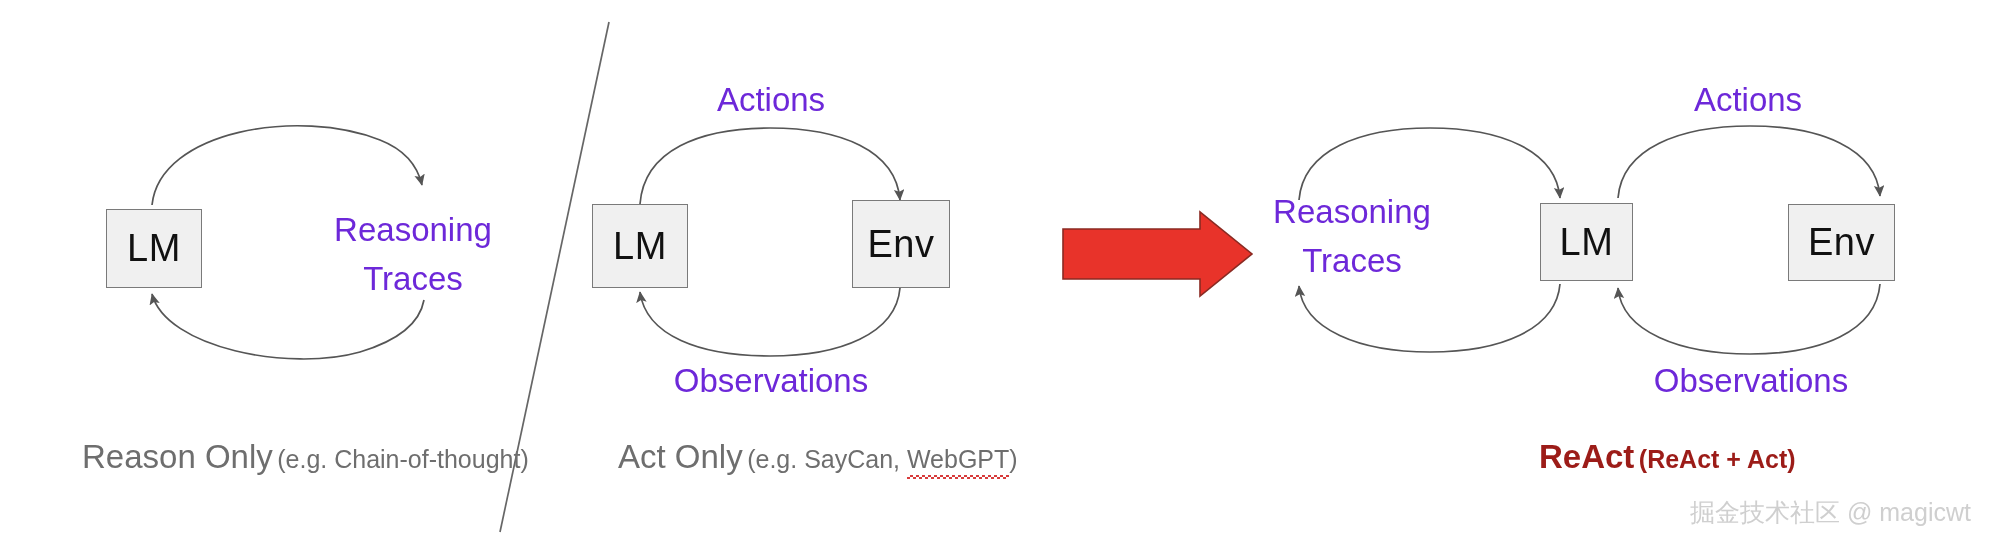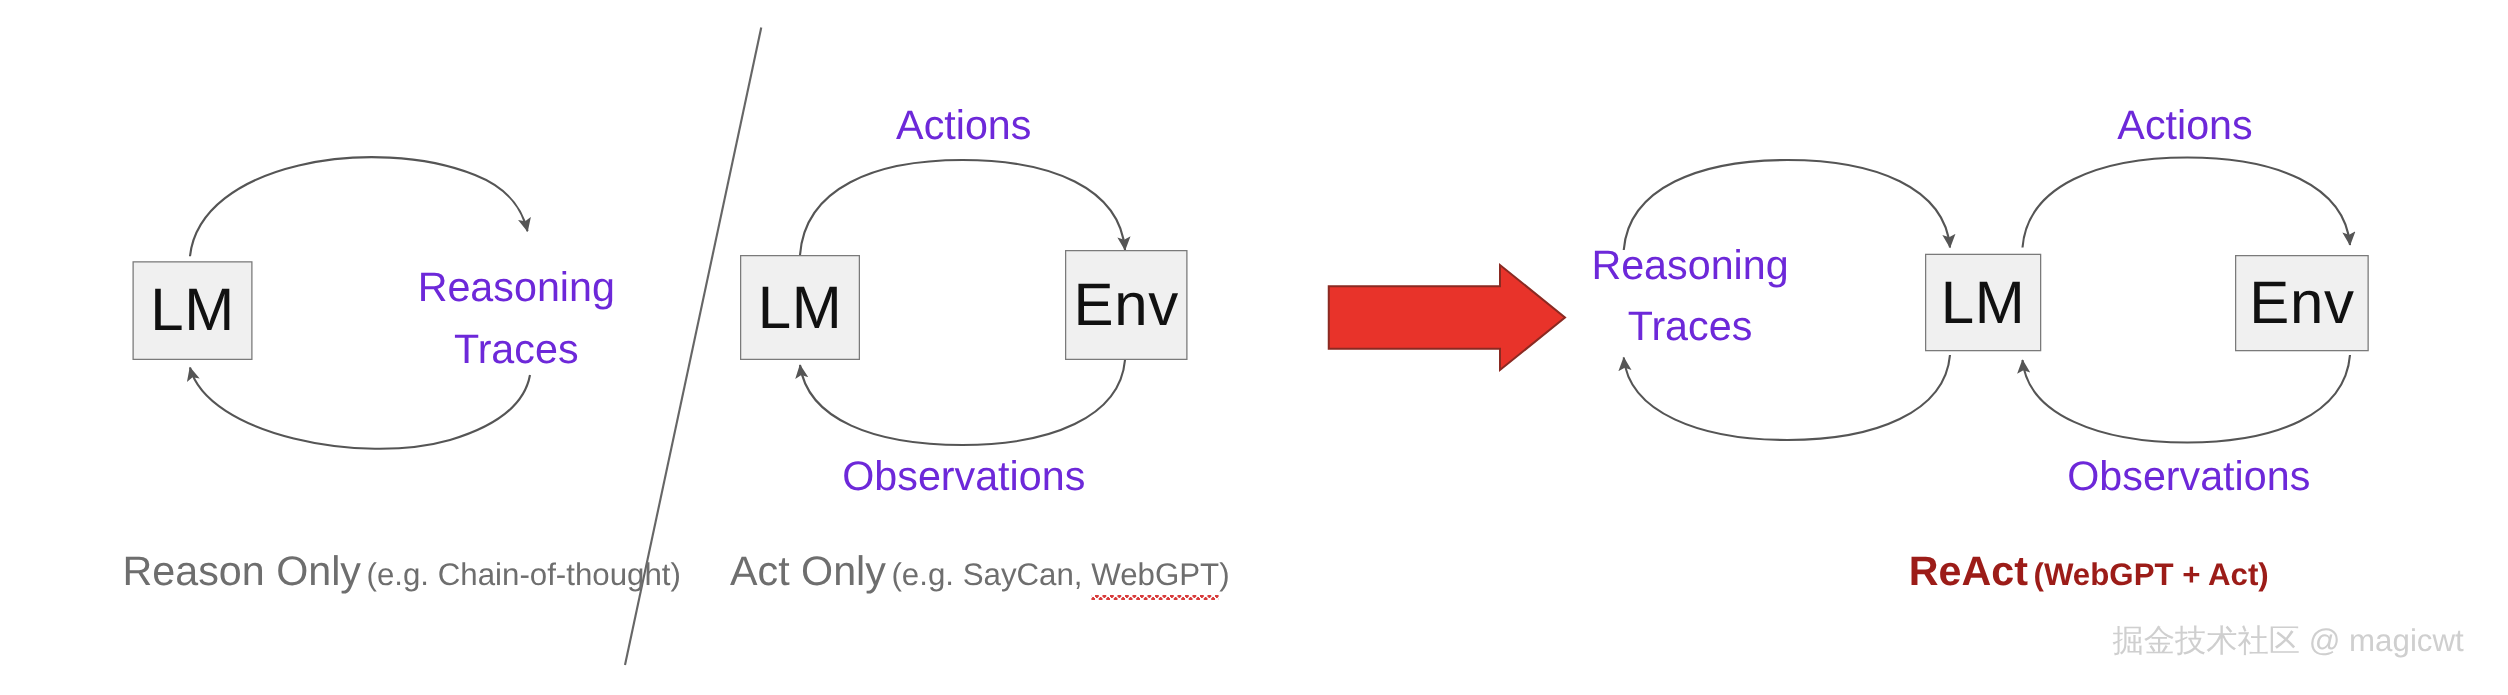--- a/index.html
+++ b/index.html
@@ -26,21 +26,21 @@
     pointer-events: none;
   }
   .node-box {
     position: absolute;
     background: #f0f0f0;
     border: 1.6px solid #7a7a7a;
     box-sizing: border-box;
     display: flex;
     align-items: center;
     justify-content: center;
-    font-size: 48px;
+    font-size: 38px;
     color: #111111;
     letter-spacing: 0.5px;
   }
   .flow-label {
     position: absolute;
     font-size: 33px;
     color: #6d28d9;
     white-space: nowrap;
     text-align: center;
   }
@@ -56,20 +56,21 @@
     color: #6e6e6e;
   }
   .caption .sub {
     font-size: 25px;
     color: #6e6e6e;
   }
   .caption.react .main {
     font-size: 33px;
     color: #9c1c18;
     font-weight: bold;
+    margin-left: 12px;
   }
   .caption.react .sub {
     font-size: 25px;
     color: #9c1c18;
     font-weight: bold;
   }
   .spellcheck {
     position: relative;
     display: inline-block;
   }
@@ -134,51 +135,51 @@
     </g>
   </svg>
 
   <div class="node-box" style="left:106px; top:209px; width:96px; height:79px;">LM</div>
 
   <div class="flow-label two-line" style="left:292px; top:206px; width:242px;">
     <div>Reasoning</div>
     <div>Traces</div>
   </div>
 
-  <div class="caption" style="left:98px; top:438px;">
+  <div class="caption" style="left:82px; top:438px;">
     <span class="main">Reason Only</span>
     <span class="sub">(e.g. Chain-of-thought)</span>
   </div>
 
   <div class="node-box" style="left:592px; top:204px; width:96px; height:84px;">LM</div>
 
   <div class="node-box" style="left:852px; top:200px; width:98px; height:88px;">Env</div>
 
   <div class="flow-label" style="left:648px; top:81px; width:246px;">Actions</div>
 
   <div class="flow-label" style="left:620px; top:362px; width:302px;">Observations</div>
 
-  <div class="caption" style="left:584px; top:438px;">
+  <div class="caption" style="left:618px; top:438px;">
     <span class="main">Act Only</span>
     <span class="sub"><span>(e.g. SayCan, </span><span class="spellcheck">WebGPT</span><span>)</span></span>
   </div>
 
   <div class="flow-label two-line" style="left:1252px; top:188px; width:200px;">
     <div>Reasoning</div>
     <div>Traces</div>
   </div>
 
   <div class="node-box" style="left:1540px; top:203px; width:93px; height:78px;">LM</div>
 
   <div class="node-box" style="left:1788px; top:204px; width:107px; height:77px;">Env</div>
 
   <div class="flow-label" style="left:1625px; top:81px; width:246px;">Actions</div>
 
   <div class="flow-label" style="left:1600px; top:362px; width:302px;">Observations</div>
 
   <div class="caption react" style="left:1527px; top:438px;">
     <span class="main">ReAct</span>
-    <span class="sub">(WebGPT + Act)</span>
+    <span class="sub">(ReAct + Act)</span>
   </div>
 
   <div class="watermark" style="left:1690px; top:496px;">掘金技术社区 @ magicwt</div>
 
 </div>
 
 </body></html>

